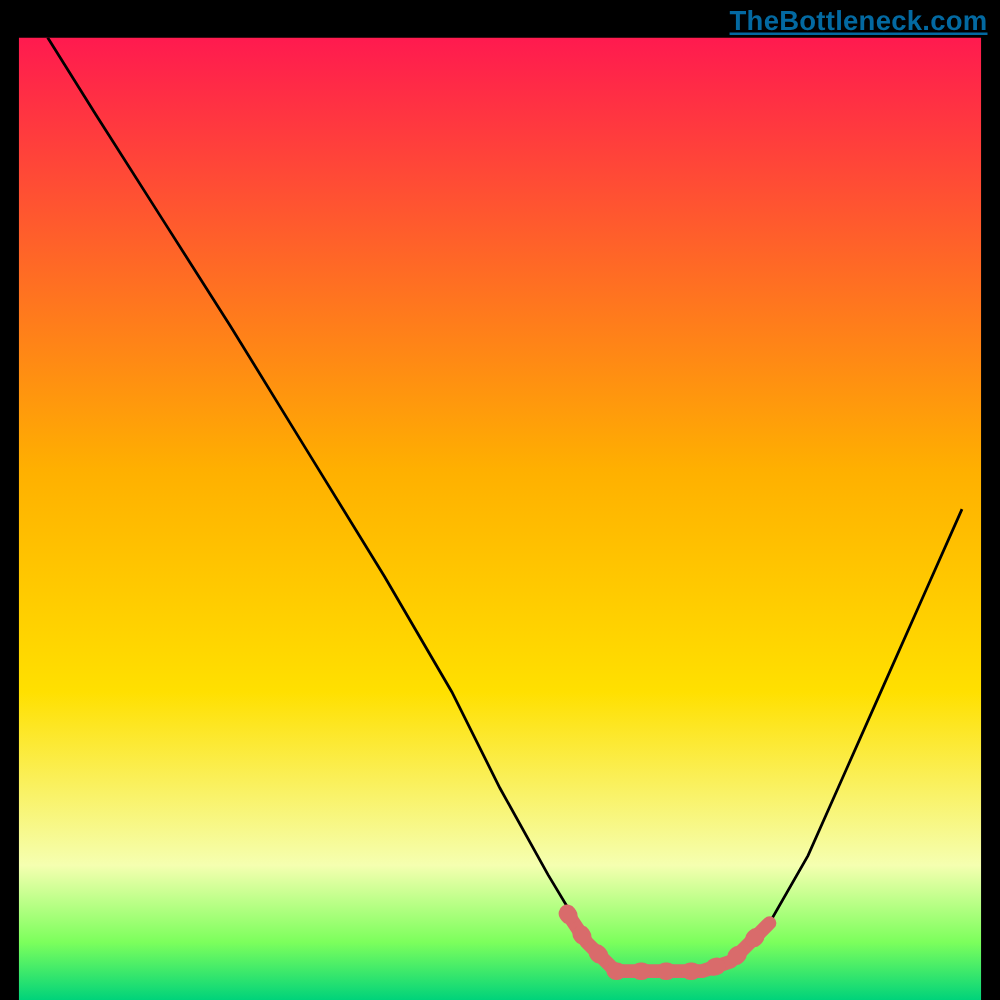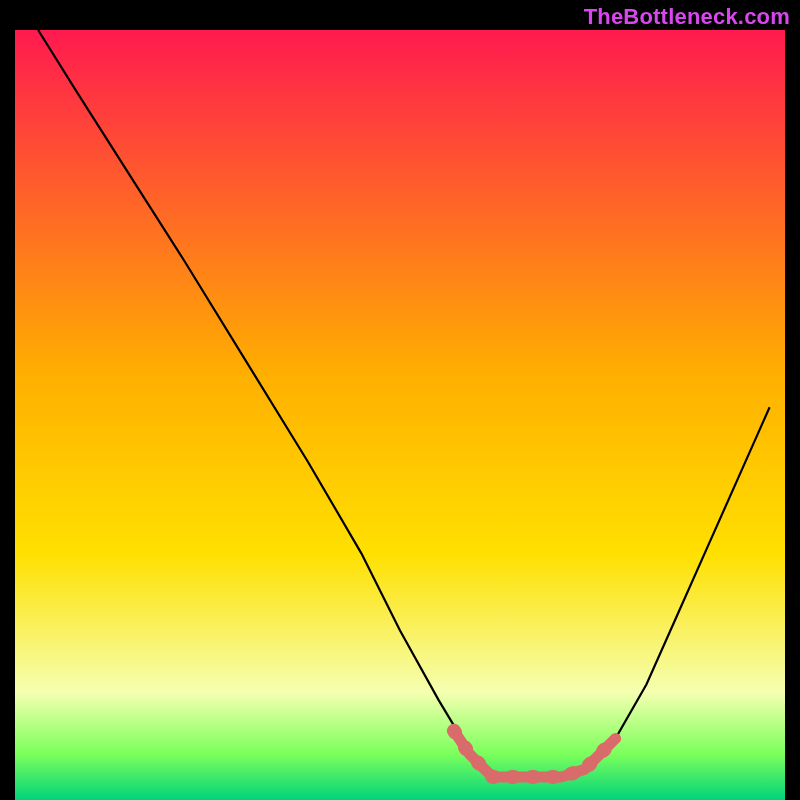--- a/index.html
+++ b/index.html
@@ -25,22 +25,23 @@
     width: 770px;
     height: 770px;
   }
   .watermark {
     position: absolute;
     top: 4px;
     right: 10px;
     font-family: Arial, Helvetica, sans-serif;
     font-size: 22px;
     font-weight: 600;
-    color: #d946ef;
+    color: #0369a1;
     letter-spacing: 0.2px;
+    text-decoration: underline;
   }
   svg { display: block; }
 </style>
 </head>
 <body>
 
 <div class="watermark">TheBottleneck.com</div>
 
 <div class="frame">
   <svg class="plot" viewBox="0 0 770 770">

